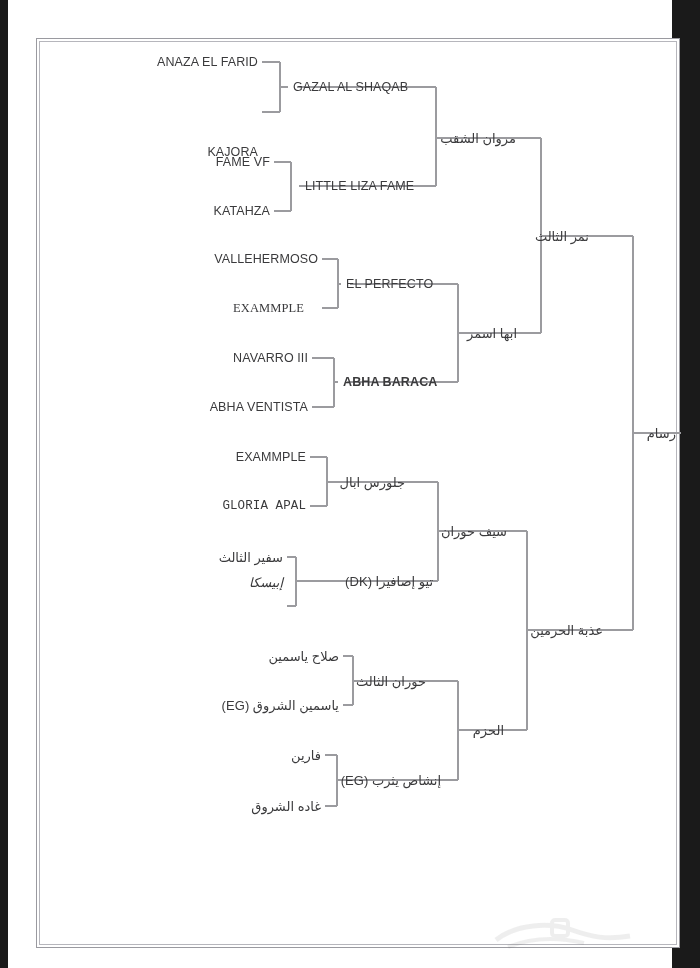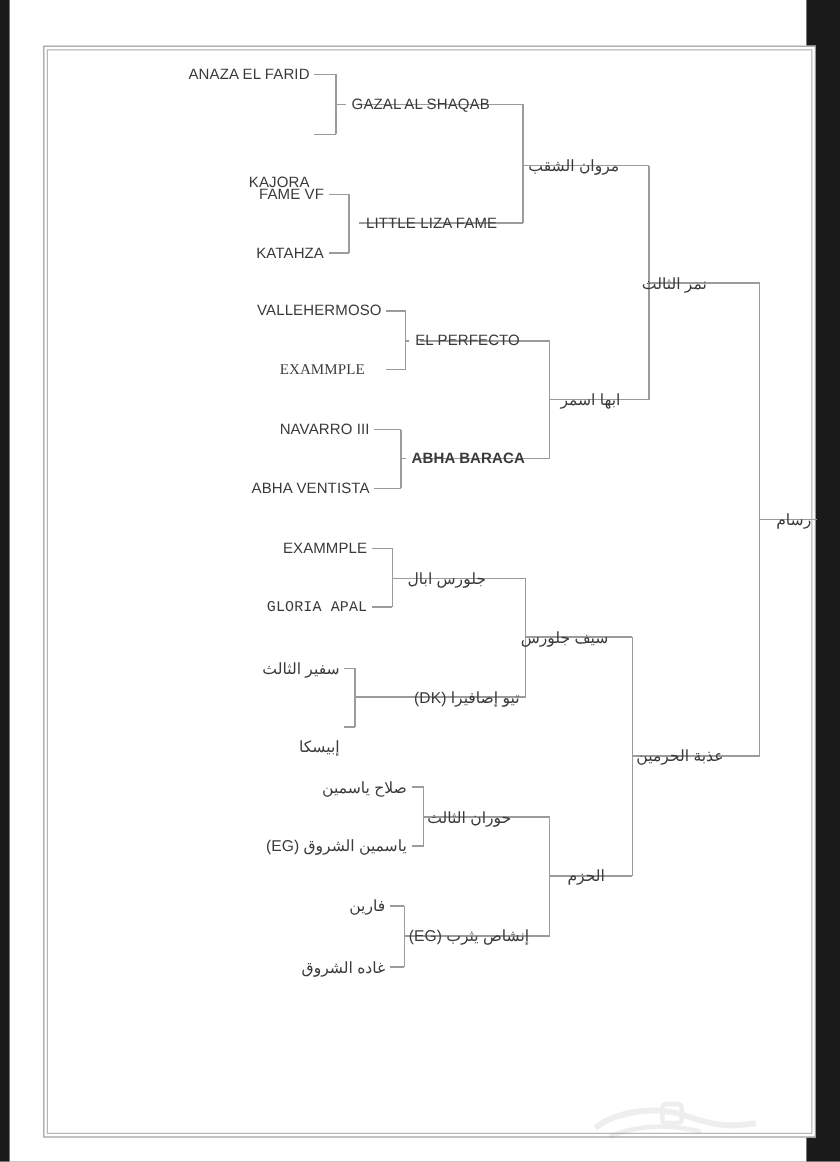--- a/index.html
+++ b/index.html
@@ -118,36 +118,36 @@
       <div class="node ltr r" style="left: 250px; top: 116px; margin-top: 36px;">KAJORA</div>
       <div class="node ltr r" style="left: 262px; top: 162px;">FAME VF</div>
       <div class="node ltr r" style="left: 262px; top: 211px;">KATAHZA</div>
       <div class="node ltr r" style="left: 310px; top: 259px;">VALLEHERMOSO</div>
       <div class="node ltr r" style="left: 296px; top: 308px; font-family: Liberation Serif, serif;">EXAMMPLE</div>
       <div class="node ltr r" style="left: 300px; top: 358px;">NAVARRO III</div>
       <div class="node ltr r" style="left: 300px; top: 407px;">ABHA VENTISTA</div>
       <div class="node ltr r" style="left: 298px; top: 457px;">EXAMMPLE</div>
       <div class="node ltr r" style="left: 298px; top: 506px; font-family: Liberation Mono, monospace;">GLORIA APAL</div>
       <div class="node rtl r" style="left: 275px; top: 557px;">سفير الثالث</div>
-      <div class="node rtl r" style="left: 275px; top: 622px;">إبيسكا</div>
+      <div class="node rtl r" style="left: 275px; top: 582px; font-style: italic;">إبيسكا</div>
       <div class="node rtl r" style="left: 331px; top: 656px;">صلاح ياسمين</div>
       <div class="node rtl r" style="left: 331px; top: 705px;">ياسمين الشروق (EG)</div>
       <div class="node rtl r" style="left: 313px; top: 755px;">فارين</div>
       <div class="node rtl r" style="left: 313px; top: 806px;">غاده الشروق</div>
       <div class="node ltr l" style="left: 285px; top: 87px;">GAZAL AL SHAQAB</div>
       <div class="node ltr l" style="left: 297px; top: 186px;">LITTLE LIZA FAME</div>
       <div class="node ltr l" style="left: 338px; top: 284px;">EL PERFECTO</div>
       <div class="node ltr l" style="left: 335px; top: 382px; font-weight: bold;">ABHA BARACA</div>
       <div class="node rtl r" style="left: 397px; top: 482px;">جلورس ابال</div>
       <div class="node rtl r" style="left: 397px; top: 581px; margin-left: 28px;">تيو إصافيرا (DK)</div>
       <div class="node rtl r" style="left: 418px; top: 681px;">حوران الثالث</div>
       <div class="node rtl r" style="left: 433px; top: 780px;">إنشاص يثرب (EG)</div>
       <div class="node rtl r" style="left: 508px; top: 138px;">مروان الشقب</div>
       <div class="node rtl r" style="left: 509px; top: 333px;">ابها اسمر</div>
-      <div class="node rtl r" style="left: 499px; top: 531px;">سيف جلورس</div>
+      <div class="node rtl r" style="left: 499px; top: 531px;">سيف حوران</div>
       <div class="node rtl r" style="left: 496px; top: 730px;">الحزم</div>
       <div class="node rtl r" style="left: 581px; top: 236px;">نمر الثالث</div>
       <div class="node rtl r" style="left: 595px; top: 630px;">عذبة الحرمين</div>
       <div class="node rtl r" style="left: 668px; top: 433px;">رسام</div>
     </div>
 
   <svg id="watermark" viewBox="0 0 150 44" xmlns="http://www.w3.org/2000/svg">
     <path d="M8 30 C28 14 62 12 84 20 C104 27 118 30 142 26" fill="none" stroke="#666" stroke-width="5"></path>
     <path d="M20 37 C44 27 70 27 96 33" fill="none" stroke="#666" stroke-width="4"></path>
     <rect x="64" y="10" width="16" height="16" rx="3" fill="none" stroke="#666" stroke-width="4"></rect>

